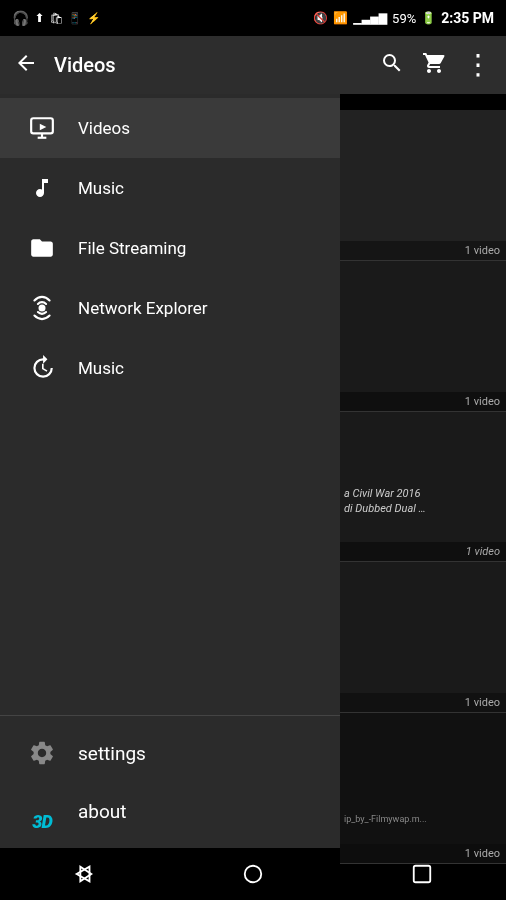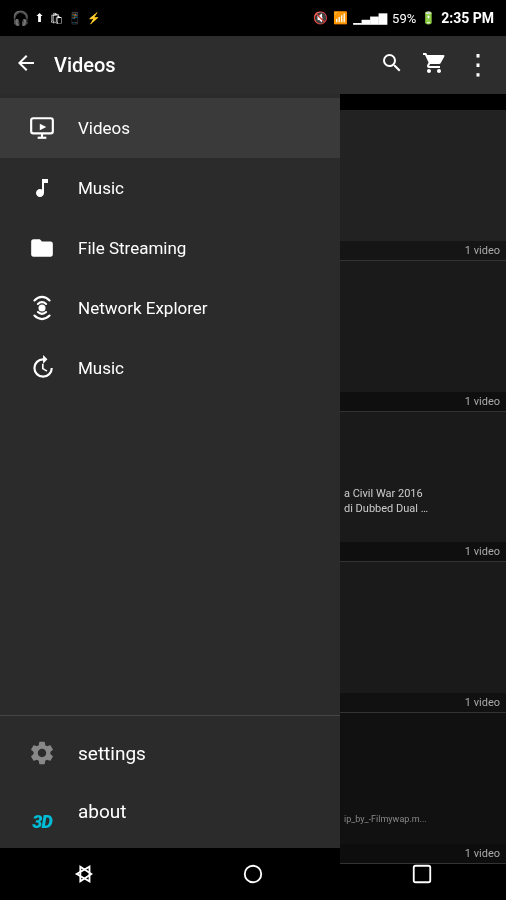--- a/index.html
+++ b/index.html
@@ -344,21 +344,21 @@
       </div>
     </div>
 
     <div class="video-folder" style="background:#1e1e1e; min-height:110px;">
       <div style="flex:1; background:#1a1a1a;"></div>
       <div style="display:flex; justify-content:flex-end; padding:3px 6px; background:rgba(0,0,0,0.5);">
         <span style="font-size:11px; color:#aaa;">1 video</span>
       </div>
     </div>
 
-    <div class="video-folder" style="background:#1e1e1e; min-height:130px; position:relative;">
+    <div class="video-folder" style="background:#1e1e1e; min-height:130px; position:relative;font-style:italic;">
       <div style="flex:1; background:#1a1a1a; position:relative;">
         <span style="position:absolute; bottom:26px; left:4px; right:4px; font-size:11px; color:#ccc; line-height:1.4;">a Civil War 2016<br>di Dubbed Dual …</span>
       </div>
       <div style="display:flex; justify-content:flex-end; padding:3px 6px; background:rgba(0,0,0,0.5);">
         <span style="font-size:11px; color:#aaa;">1 video</span>
       </div>
     </div>
 
     <div class="video-folder" style="background:#222; min-height:110px;">
       <div style="flex:1; background:#1a1a1a;"></div>

